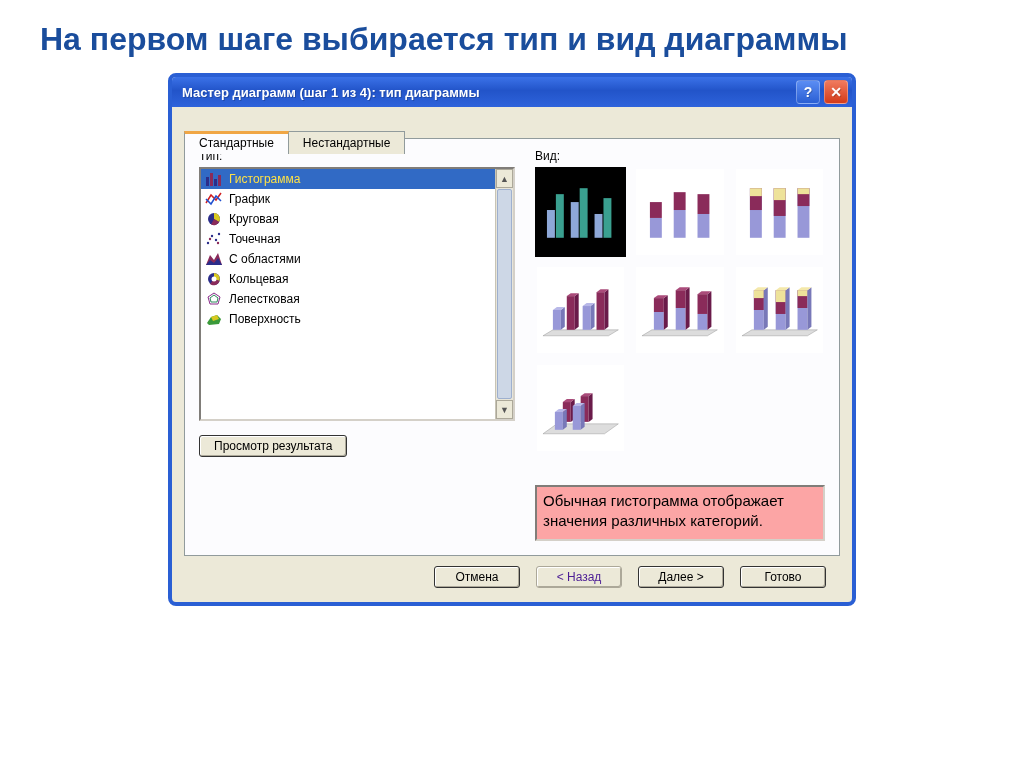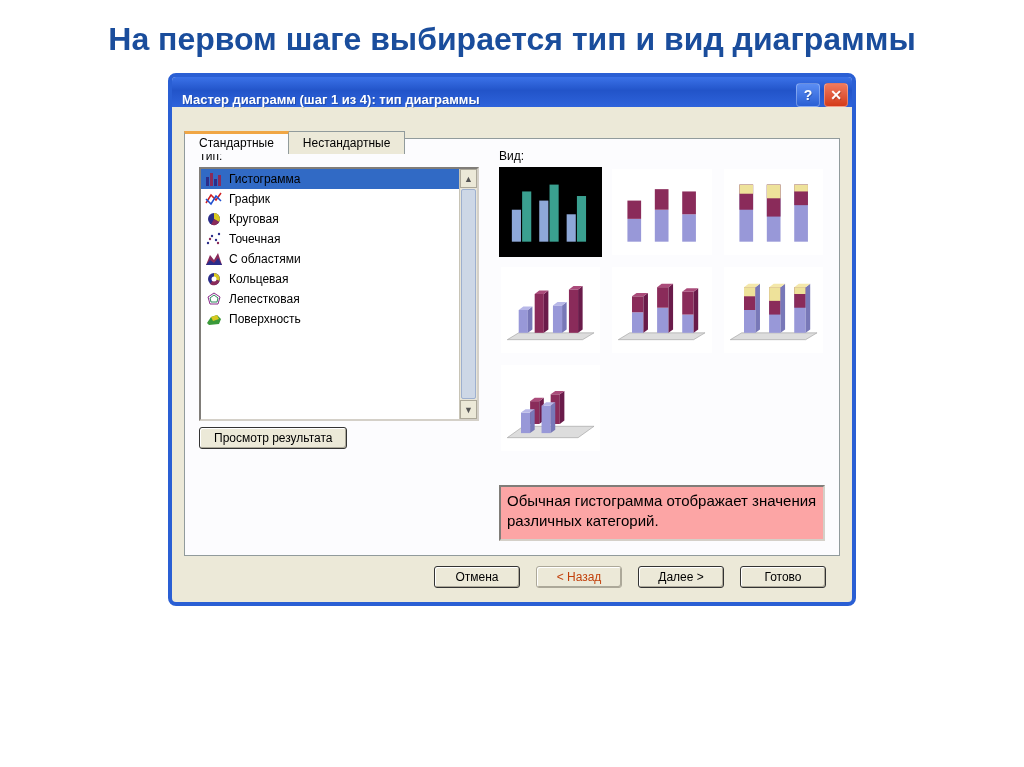--- a/index.html
+++ b/index.html
@@ -8,41 +8,41 @@
     font-family: Tahoma, Arial, sans-serif;
     background: #fff;
     width: 1024px;
     height: 767px;
     overflow: hidden;
   }
   .page-title {
     color: #1a4d9c;
     font-size: 32px;
     font-weight: bold;
-    text-align: center;
+    text-align: left;
     padding: 20px 40px 10px;
     line-height: 1.2;
   }
   .dialog-wrap {
     display: flex;
     justify-content: center;
     padding-top: 5px;
   }
   .dialog {
     width: 680px;
     border: 4px solid #2a5fd4;
     border-radius: 8px;
     background: #ece9d8;
     overflow: hidden;
   }
   .titlebar {
     height: 30px;
     background: linear-gradient(to bottom, #3b72e8 0%, #2254c9 45%, #2e63db 100%);
     display: flex;
-    align-items: flex-end;
+    align-items: center;
     padding: 0 4px 0 10px;
     color: #fff;
     font-weight: bold;
     font-size: 13px;
     text-shadow: 1px 1px 0 rgba(0,0,0,.2);
   }
   .titlebar-text { flex: 1; }
   .titlebar-btns { display: flex; gap: 4px; }
   .titlebar-btn {
     width: 22px; height: 22px;
@@ -73,37 +73,37 @@
     z-index: 2;
     padding-top: 2px;
   }
   .tab-panel {
     background: #fcfcfe;
     border: 1px solid #919b9c;
     border-top: none;
     padding: 10px 14px 14px;
   }
   .cols { display: flex; gap: 20px; }
-  .col-left { width: 280px; }
+  .col-left { width: 316px; }
   .col-right { flex: 1; }
   .sect-label { font-size: 12px; margin-bottom: 4px; text-decoration: underline dotted transparent; }
   .listbox {
     border: 2px inset #d4d0c8;
     background: #fff;
     height: 250px;
     display: flex;
   }
   .list-items { flex:1; overflow:hidden; }
   .list-item {
     display: flex; align-items: center;
     padding: 2px 4px;
     font-size: 12px;
     gap: 6px;
   }
-  .list-item.selected { background: #316ac5; color: #000000; }
+  .list-item.selected { background: #316ac5; color: #fde047; }
   .list-icon { width: 18px; height: 16px; display:flex; align-items:center; justify-content:center; }
   .scrollbar {
     width: 17px;
     background: #e8e5d9;
     display:flex; flex-direction:column;
     border-left:1px solid #c8c4b6;
   }
   .scroll-btn { height:17px; background:#ece9d8; border:1px solid #aca899; display:flex;align-items:center;justify-content:center;font-size:9px;color:#555;}
   .scroll-thumb { flex:1; background:#cdd7e6; margin:1px; border:1px solid #9eb0cf; border-radius:2px;}
   .subtype-grid {
@@ -122,30 +122,30 @@
   .subtype svg { width:100%; height:100%; }
   .desc-box {
     margin-top: 32px;
     border: 2px inset #d4d0c8;
     background:#fca5a5;
     font-size: 15px;
     padding: 4px 6px;
     min-height: 44px;
     line-height: 1.3;
   }
-  .preview-btn-row { margin-top: 6px; }
+  .preview-btn-row { margin-top: 14px; }
   .btn {
     font-size: 12px;
     padding: 3px 14px;
     background: #ece9d8;
     border: 1px solid #333;
     border-radius: 3px;
     box-shadow: inset 1px 1px 0 #fff, inset -1px -1px 0 #aca899;
   }
-  .btn.disabled { color: #c2410c; border-color:#aca899;}
+  .btn.disabled { color: #4c1d95; border-color:#aca899;}
   .bottom-btns {
     display:flex; gap:16px; justify-content:flex-end;
     padding: 10px 14px 2px;
   }
   .bottom-btns .btn { min-width: 86px; text-align:center; }
   .subtype.placeholder { border:none; background:transparent; }
 </style>
 </head>
 <body>
 

